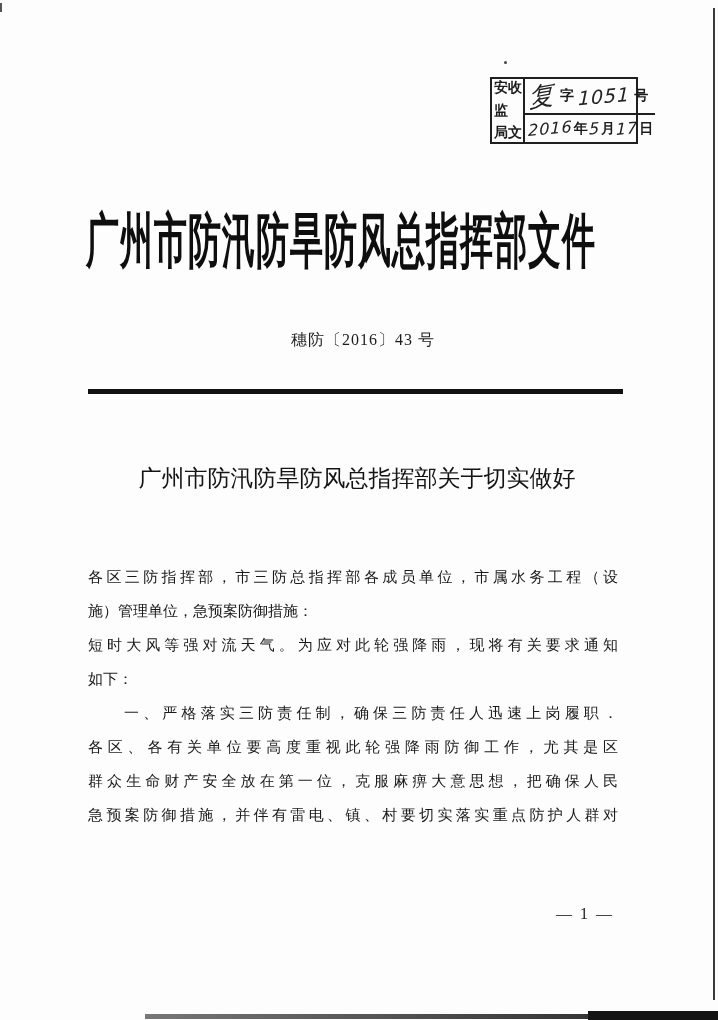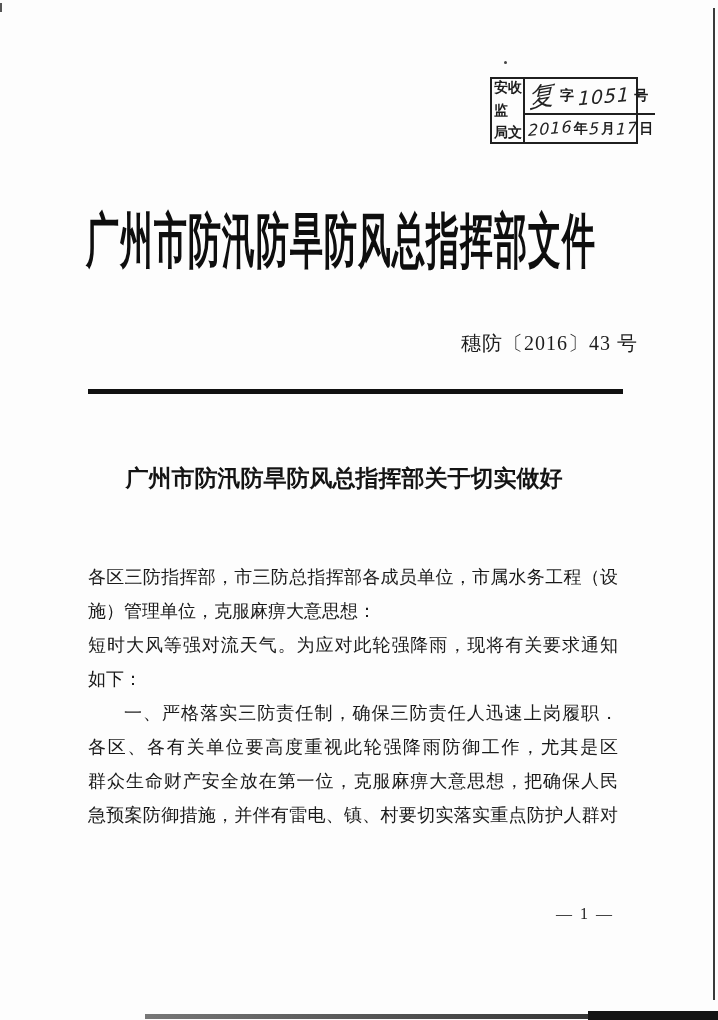--- a/index.html
+++ b/index.html
@@ -39,36 +39,36 @@
   .hand-num{font-size:19px;margin:0 4px;letter-spacing:1px;}
   .hand-sm{font-size:16px;margin:0 1px;letter-spacing:1px;}
 
   
   .org-title{
     position:absolute;left:0;top:202px;width:682px;text-align:center;
     font-size:33px;font-weight:bold;letter-spacing:1px;white-space:nowrap;
     transform:scaleY(1.8);transform-origin:top center;color:#0e0e0e;
   }
   .doc-number{
-    position:absolute;left:88px;top:330px;width:550px;text-align:right;
-    font-size:20px;letter-spacing:1px;
+    position:absolute;left:88px;top:330px;width:550px;text-align:center;
+    font-size:16px;letter-spacing:1px;
   }
   .sep-line{
     position:absolute;left:88px;top:389px;width:535px;height:5px;background:#111;
   }
 
   
   .doc-title{
-    position:absolute;left:79px;top:460px;width:530px;text-align:center;
-    font-size:23px;font-weight:bold;line-height:38px;color:#141414;
+    position:absolute;left:92px;top:460px;width:530px;text-align:center;
+    font-size:23px;font-weight:normal;line-height:38px;color:#141414;
   }
 
   
   .body-text{
-    position:absolute;left:88px;top:560px;width:530px;font-size:18px;color:#1a1a1a;
+    position:absolute;left:88px;top:560px;width:530px;font-size:15px;color:#1a1a1a;
   }
   .bline{
     height:34px;line-height:34px;white-space:nowrap;
     text-align:justify;text-align-last:justify;
   }
   .bline.short{text-align-last:left;}
   .bline.ind{text-indent:36px;}
   .bline.hei{font-family:"Liberation Sans",sans-serif;font-weight:normal;}
 
   .page-number{
@@ -122,21 +122,21 @@
   <div class="org-title">广州市防汛防旱防风总指挥部文件</div>
   <div class="doc-number">穗防〔2016〕43 号</div>
   <div class="sep-line"></div>
 
   <div class="doc-title">
     <div>广州市防汛防旱防风总指挥部关于切实做好</div>
   </div>
 
   <div class="body-text">
     <div class="bline">各区三防指挥部，市三防总指挥部各成员单位，市属水务工程（设</div>
-    <div class="bline short">施）管理单位，克服麻痹大意思想：</div>
+    <div class="bline short">施）管理单位，急预案防御措施：</div>
     <div class="bline">短时大风等强对流天气。为应对此轮强降雨，现将有关要求通知</div>
     <div class="bline short">如下：</div>
     <div class="bline ind hei">一、严格落实三防责任制，确保三防责任人迅速上岗履职．</div>
     <div class="bline">各区、各有关单位要高度重视此轮强降雨防御工作，尤其是区</div>
     <div class="bline">群众生命财产安全放在第一位，克服麻痹大意思想，把确保人民</div>
     <div class="bline">急预案防御措施，并伴有雷电、镇、村要切实落实重点防护人群对</div>
   </div>
 
   <div class="page-number">— 1 —</div>
 

